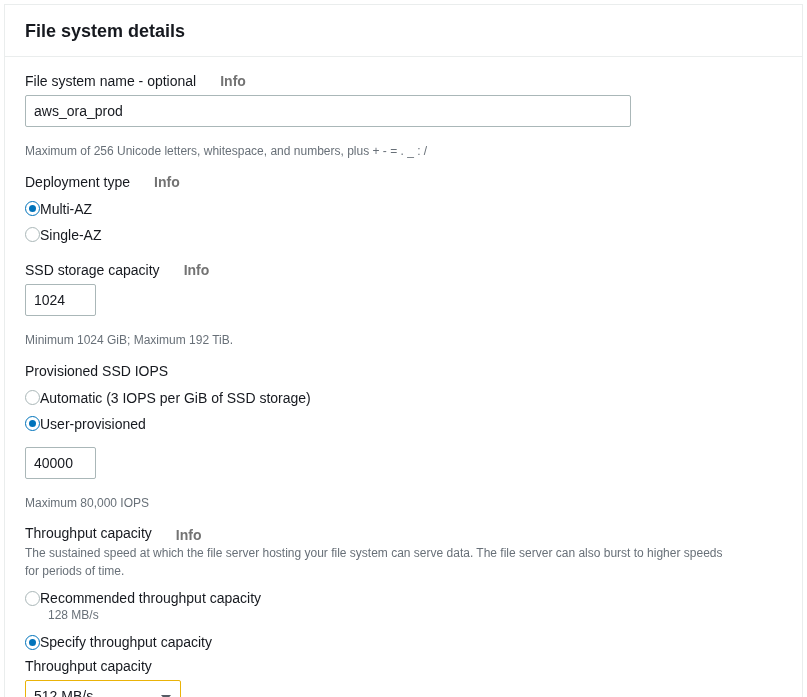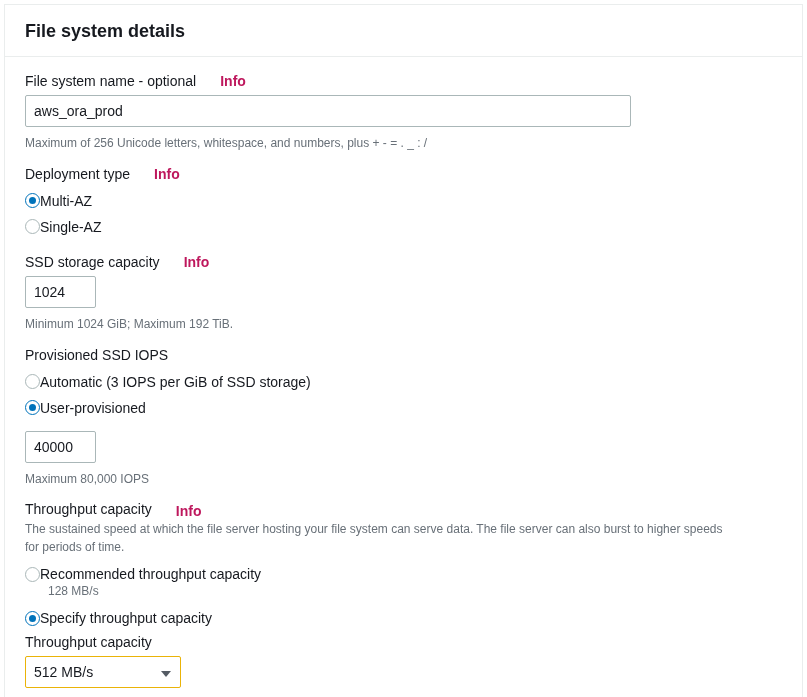--- a/index.html
+++ b/index.html
@@ -38,42 +38,42 @@
       display: flex;
       align-items: flex-end;
       gap: 24px;
       margin-bottom: 6px;
     }
     .field-label {
       font-size: 14px;
       color: #16191f;
     }
     .info-link {
-      color: #be185d;
+      color: #737373;
       font-size: 14px;
       font-weight: 700;
       cursor: pointer;
     }
     .text-input {
       width: 606px;
       height: 32px;
       padding: 4px 8px;
       border: 1px solid #aab7b8;
       border-radius: 2px;
       font-size: 14px;
       color: #16191f;
       font-family: inherit;
     }
     .text-input.narrow {
       width: 71px;
     }
     .hint {
       font-size: 12px;
       color: #687078;
-      margin-top: 8px;
+      margin-top: 16px;
       line-height: 1.4;
     }
     .description {
       font-size: 12px;
       color: #687078;
       margin-top: 2px;
       line-height: 1.45;
       max-width: 700px;
     }
     .radio-group {

